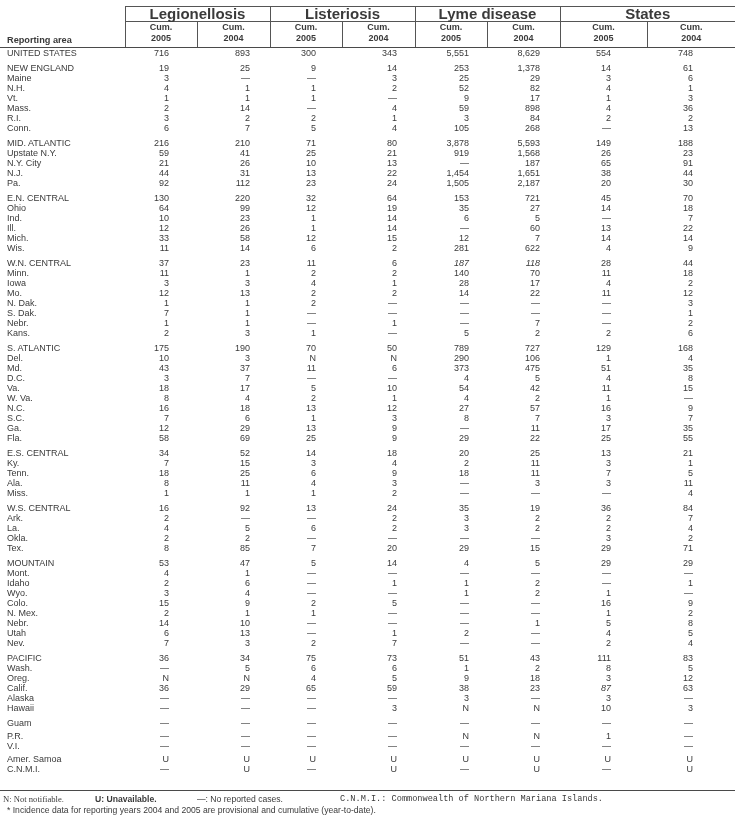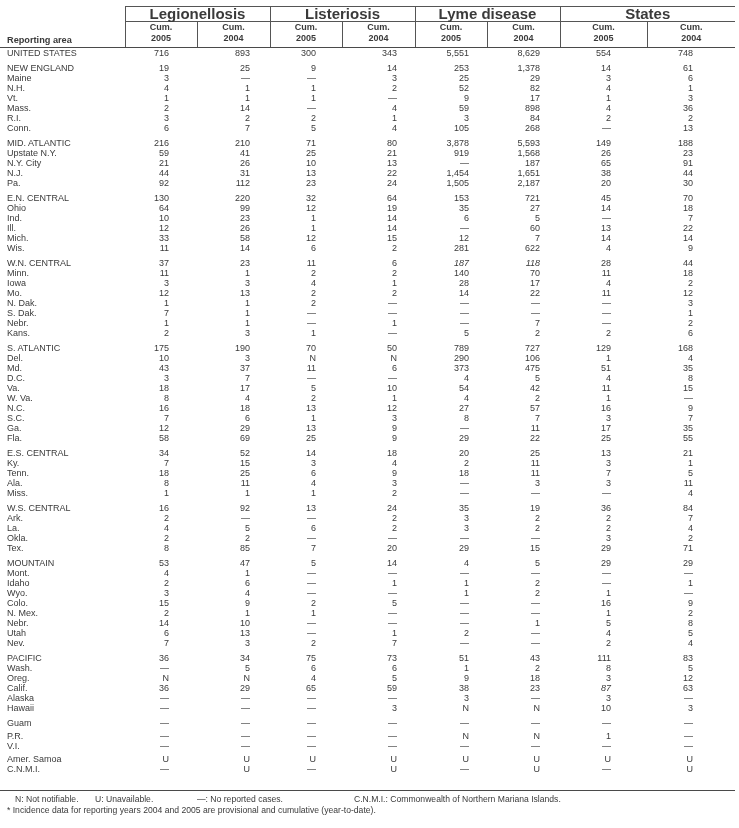--- a/index.html
+++ b/index.html
@@ -45,21 +45,21 @@
   td.val:nth-child(3){padding-right:20px;}
   td.val:nth-child(4){padding-right:26px;}
   td.val:nth-child(5){padding-right:18px;}
   td.val:nth-child(6){padding-right:18px;}
   td.val:nth-child(7){padding-right:20px;}
   td.val:nth-child(8){padding-right:36px;}
   td.val:nth-child(9){padding-right:42px;}
   .footnotes{position:relative;margin-top:3px;font-size:8.6px;color:#3a3a3a;height:26px;}
   .legend-row{position:relative;height:12px;}
   .legend-item{position:absolute;top:0;white-space:nowrap;}
-  .legend-0{left:15px;} .legend-1{left:95px;} .legend-2{left:197px;} .legend-3{left:354px;}
+  .legend-0{left:3px;font-family:Liberation Serif, serif;} .legend-1{left:95px;font-weight:bold;} .legend-2{left:197px;} .legend-3{left:340px;font-family:Liberation Mono, monospace;}
   .footnote-asterisk{position:absolute;top:11px;left:7px;white-space:nowrap;}
 </style>
 </head>
 <body>
 
 <div class="page">
 
   <div class="title-block">
   </div>
 

